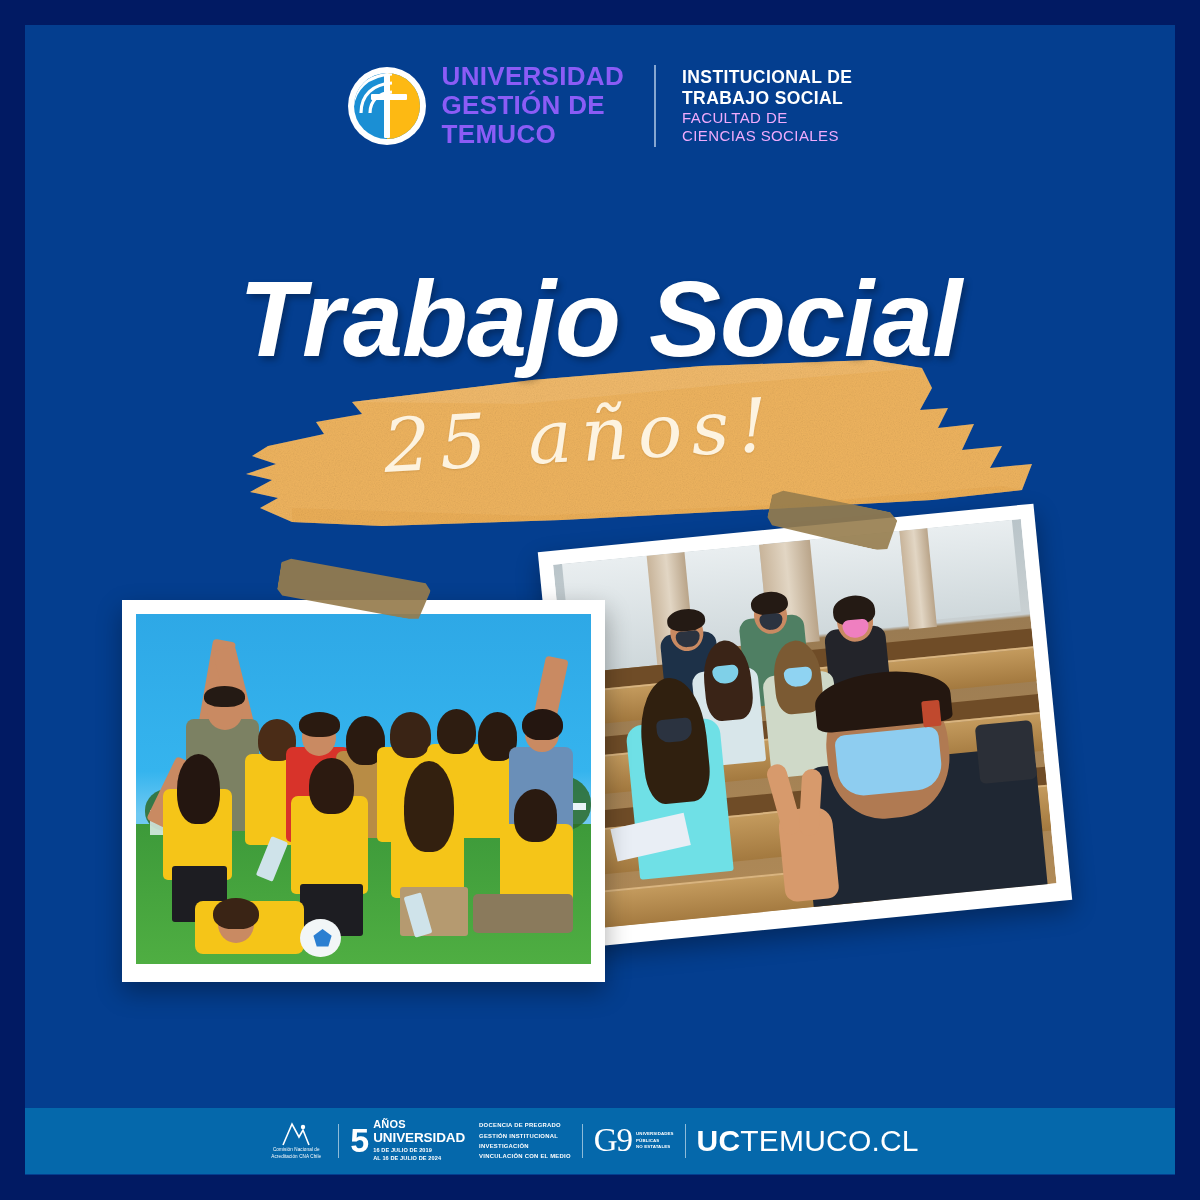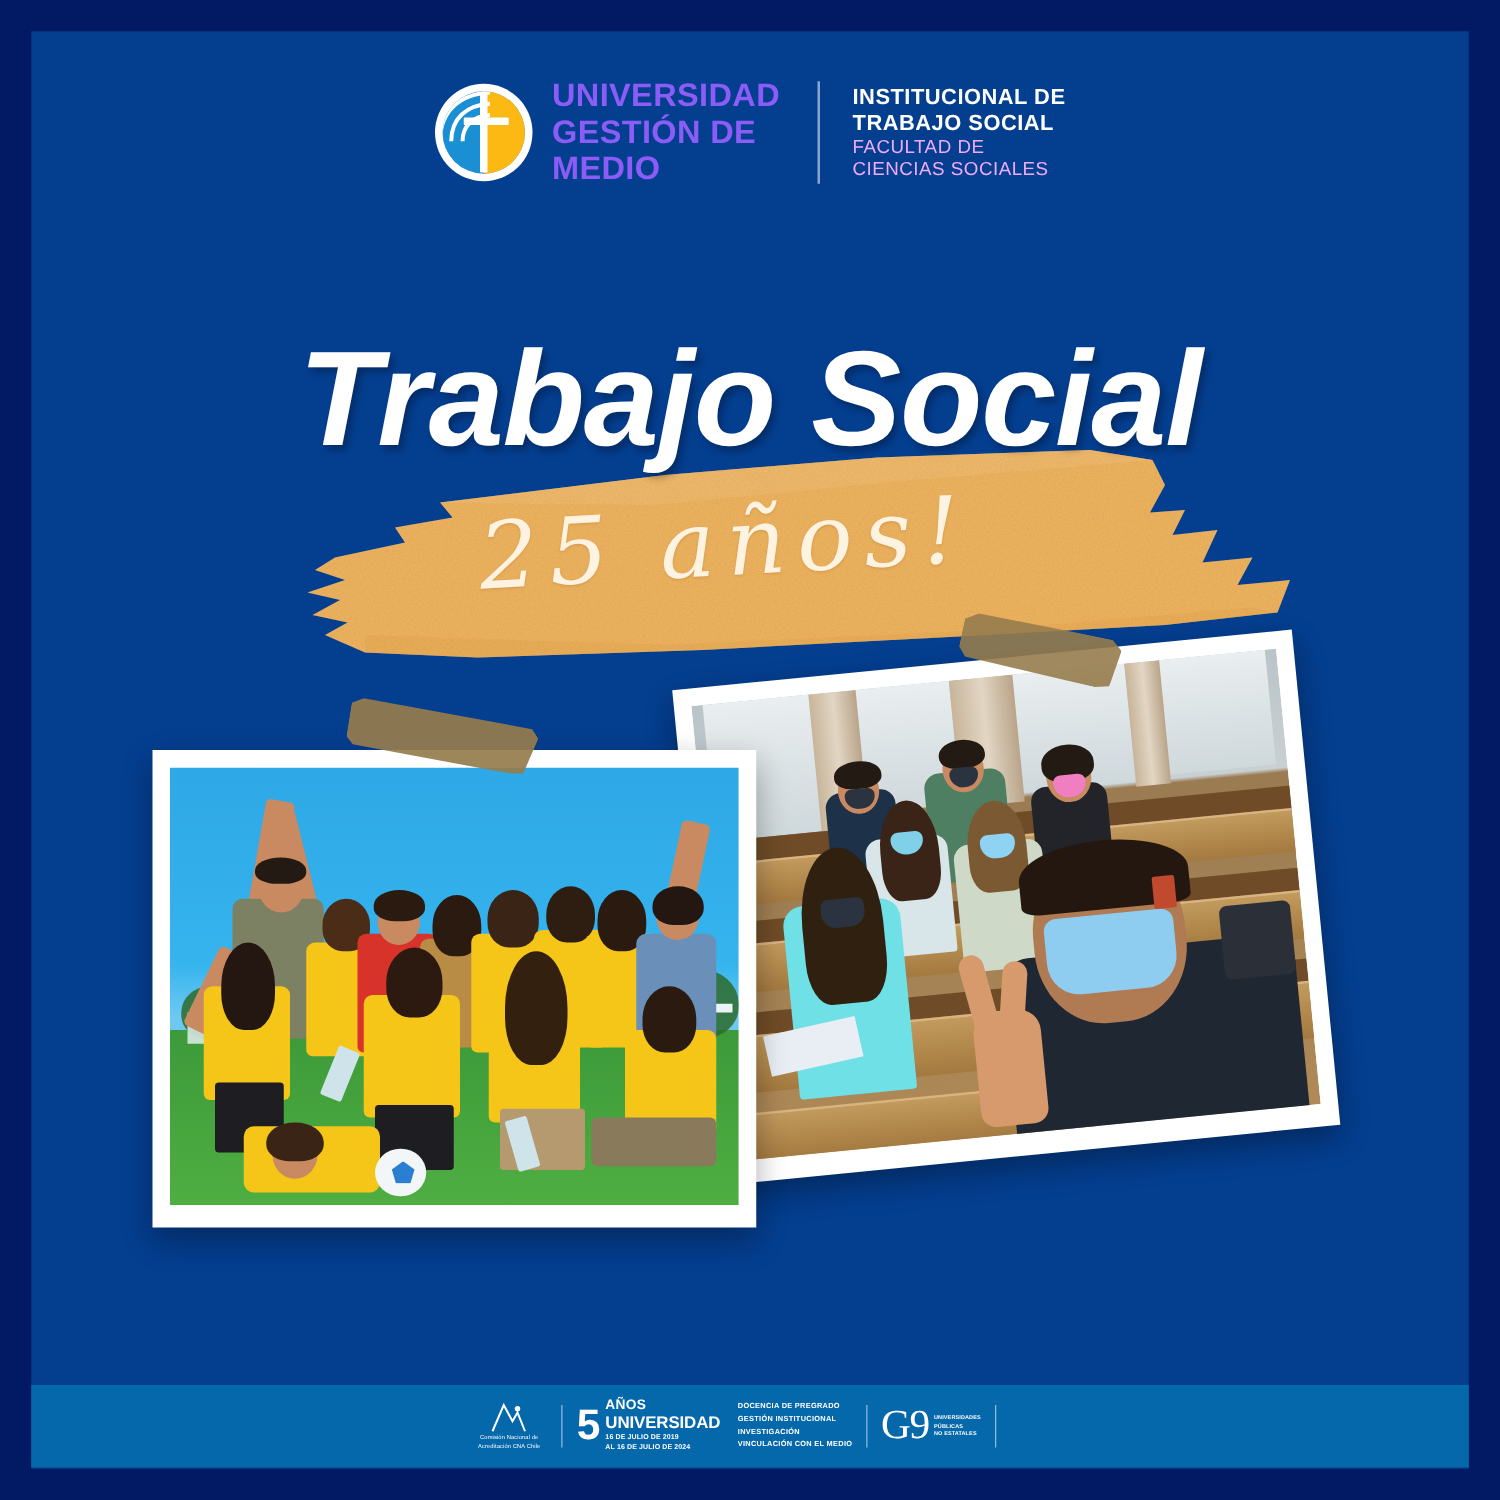--- a/index.html
+++ b/index.html
@@ -217,21 +217,21 @@
             <path d="M13 44 C13 26 25 15 44 14" fill="none" stroke="#ffffff" stroke-width="3.2"></path>
             <path d="M22 44 C22 32 30 24 44 23" fill="none" stroke="#ffffff" stroke-width="3.2"></path>
           </svg>
         </div>
         <div class="cross-v"></div>
         <div class="cross-h"></div>
       </div>
       <div class="uc-words">
         <div>UNIVERSIDAD</div>
         <div>GESTIÓN DE</div>
-        <div>MEDIO</div>
+        <div>TEMUCO</div>
       </div>
     </div>
 
     <div class="brand-divider"></div>
 
     <div class="dept">
       <div class="bold">INSTITUCIONAL DE</div>
       <div class="bold">TRABAJO SOCIAL</div>
       <div class="light">FACULTAD DE</div>
       <div class="light">CIENCIAS SOCIALES</div>
@@ -463,17 +463,20 @@
         <div class="g9-mark">G9</div>
         <div class="g9-cap">
           <div>UNIVERSIDADES</div>
           <div>PÚBLICAS</div>
           <div>NO ESTATALES</div>
         </div>
       </div>
 
       <div class="vdiv"></div>
 
+      <div class="site">
+        <b>UC</b><span>TEMUCO.CL</span>
+      </div>
 
     </div>
   </div>
 
 </div>
 
 </body></html>

